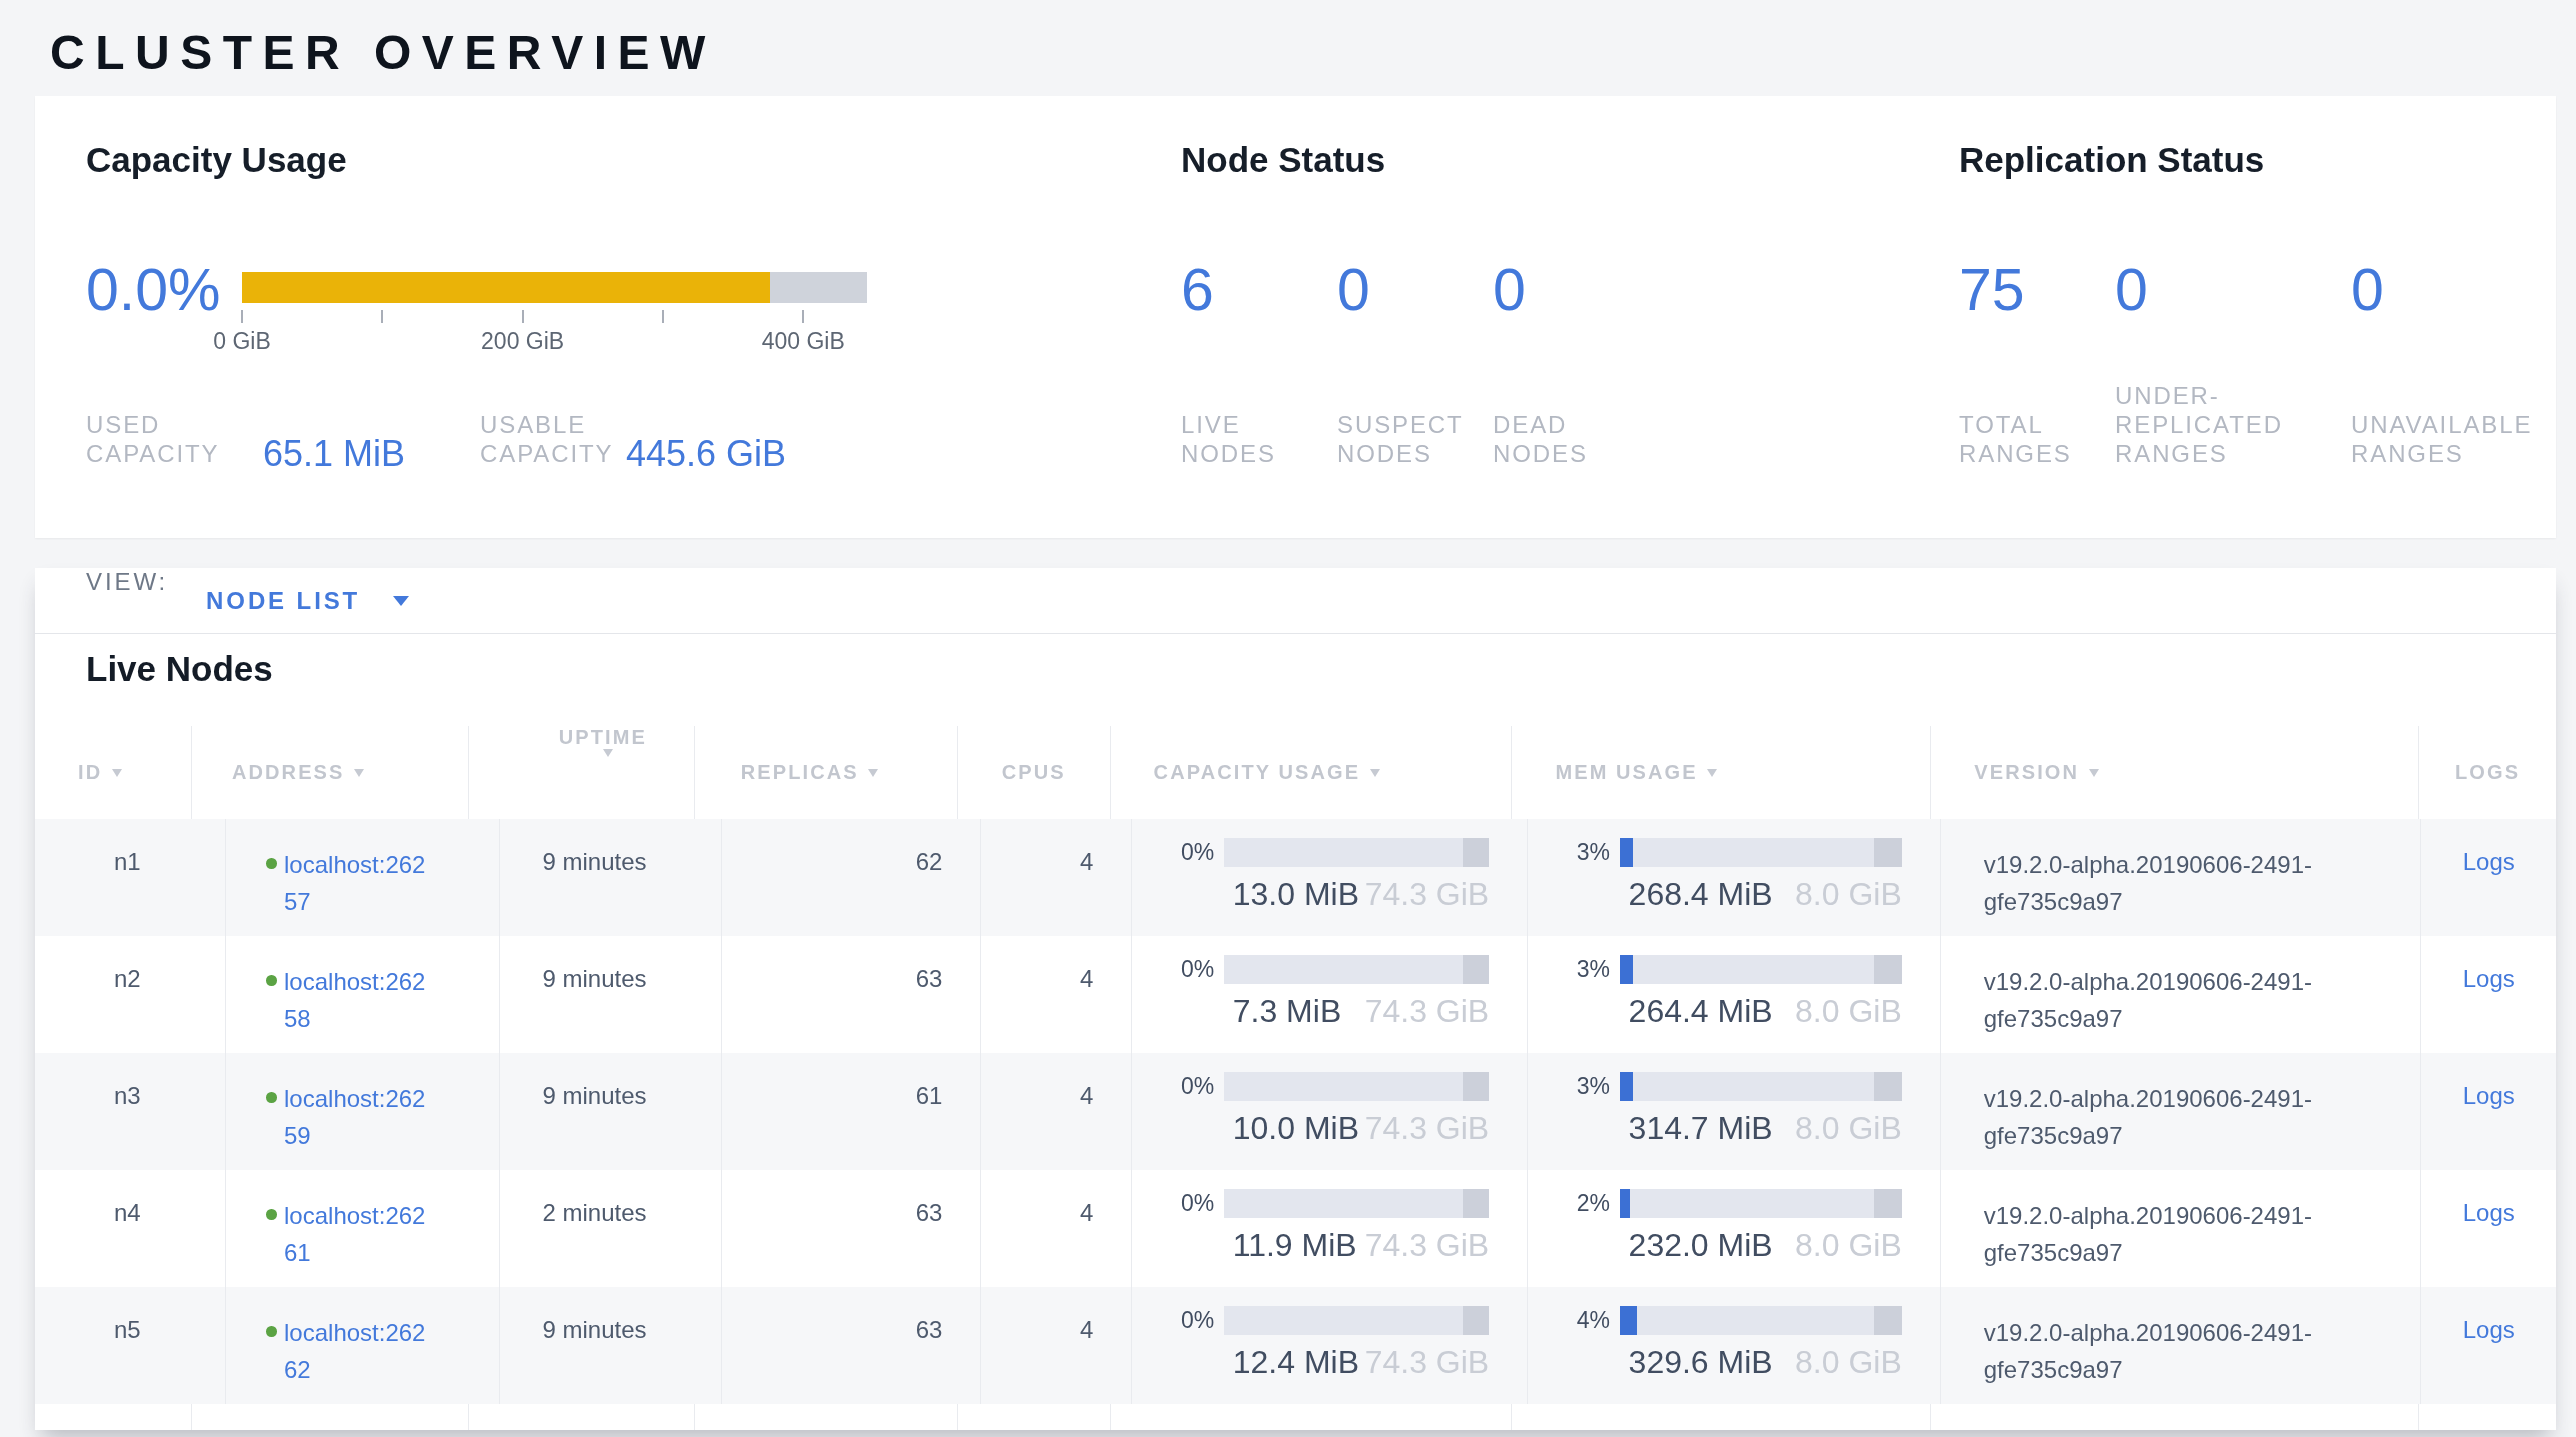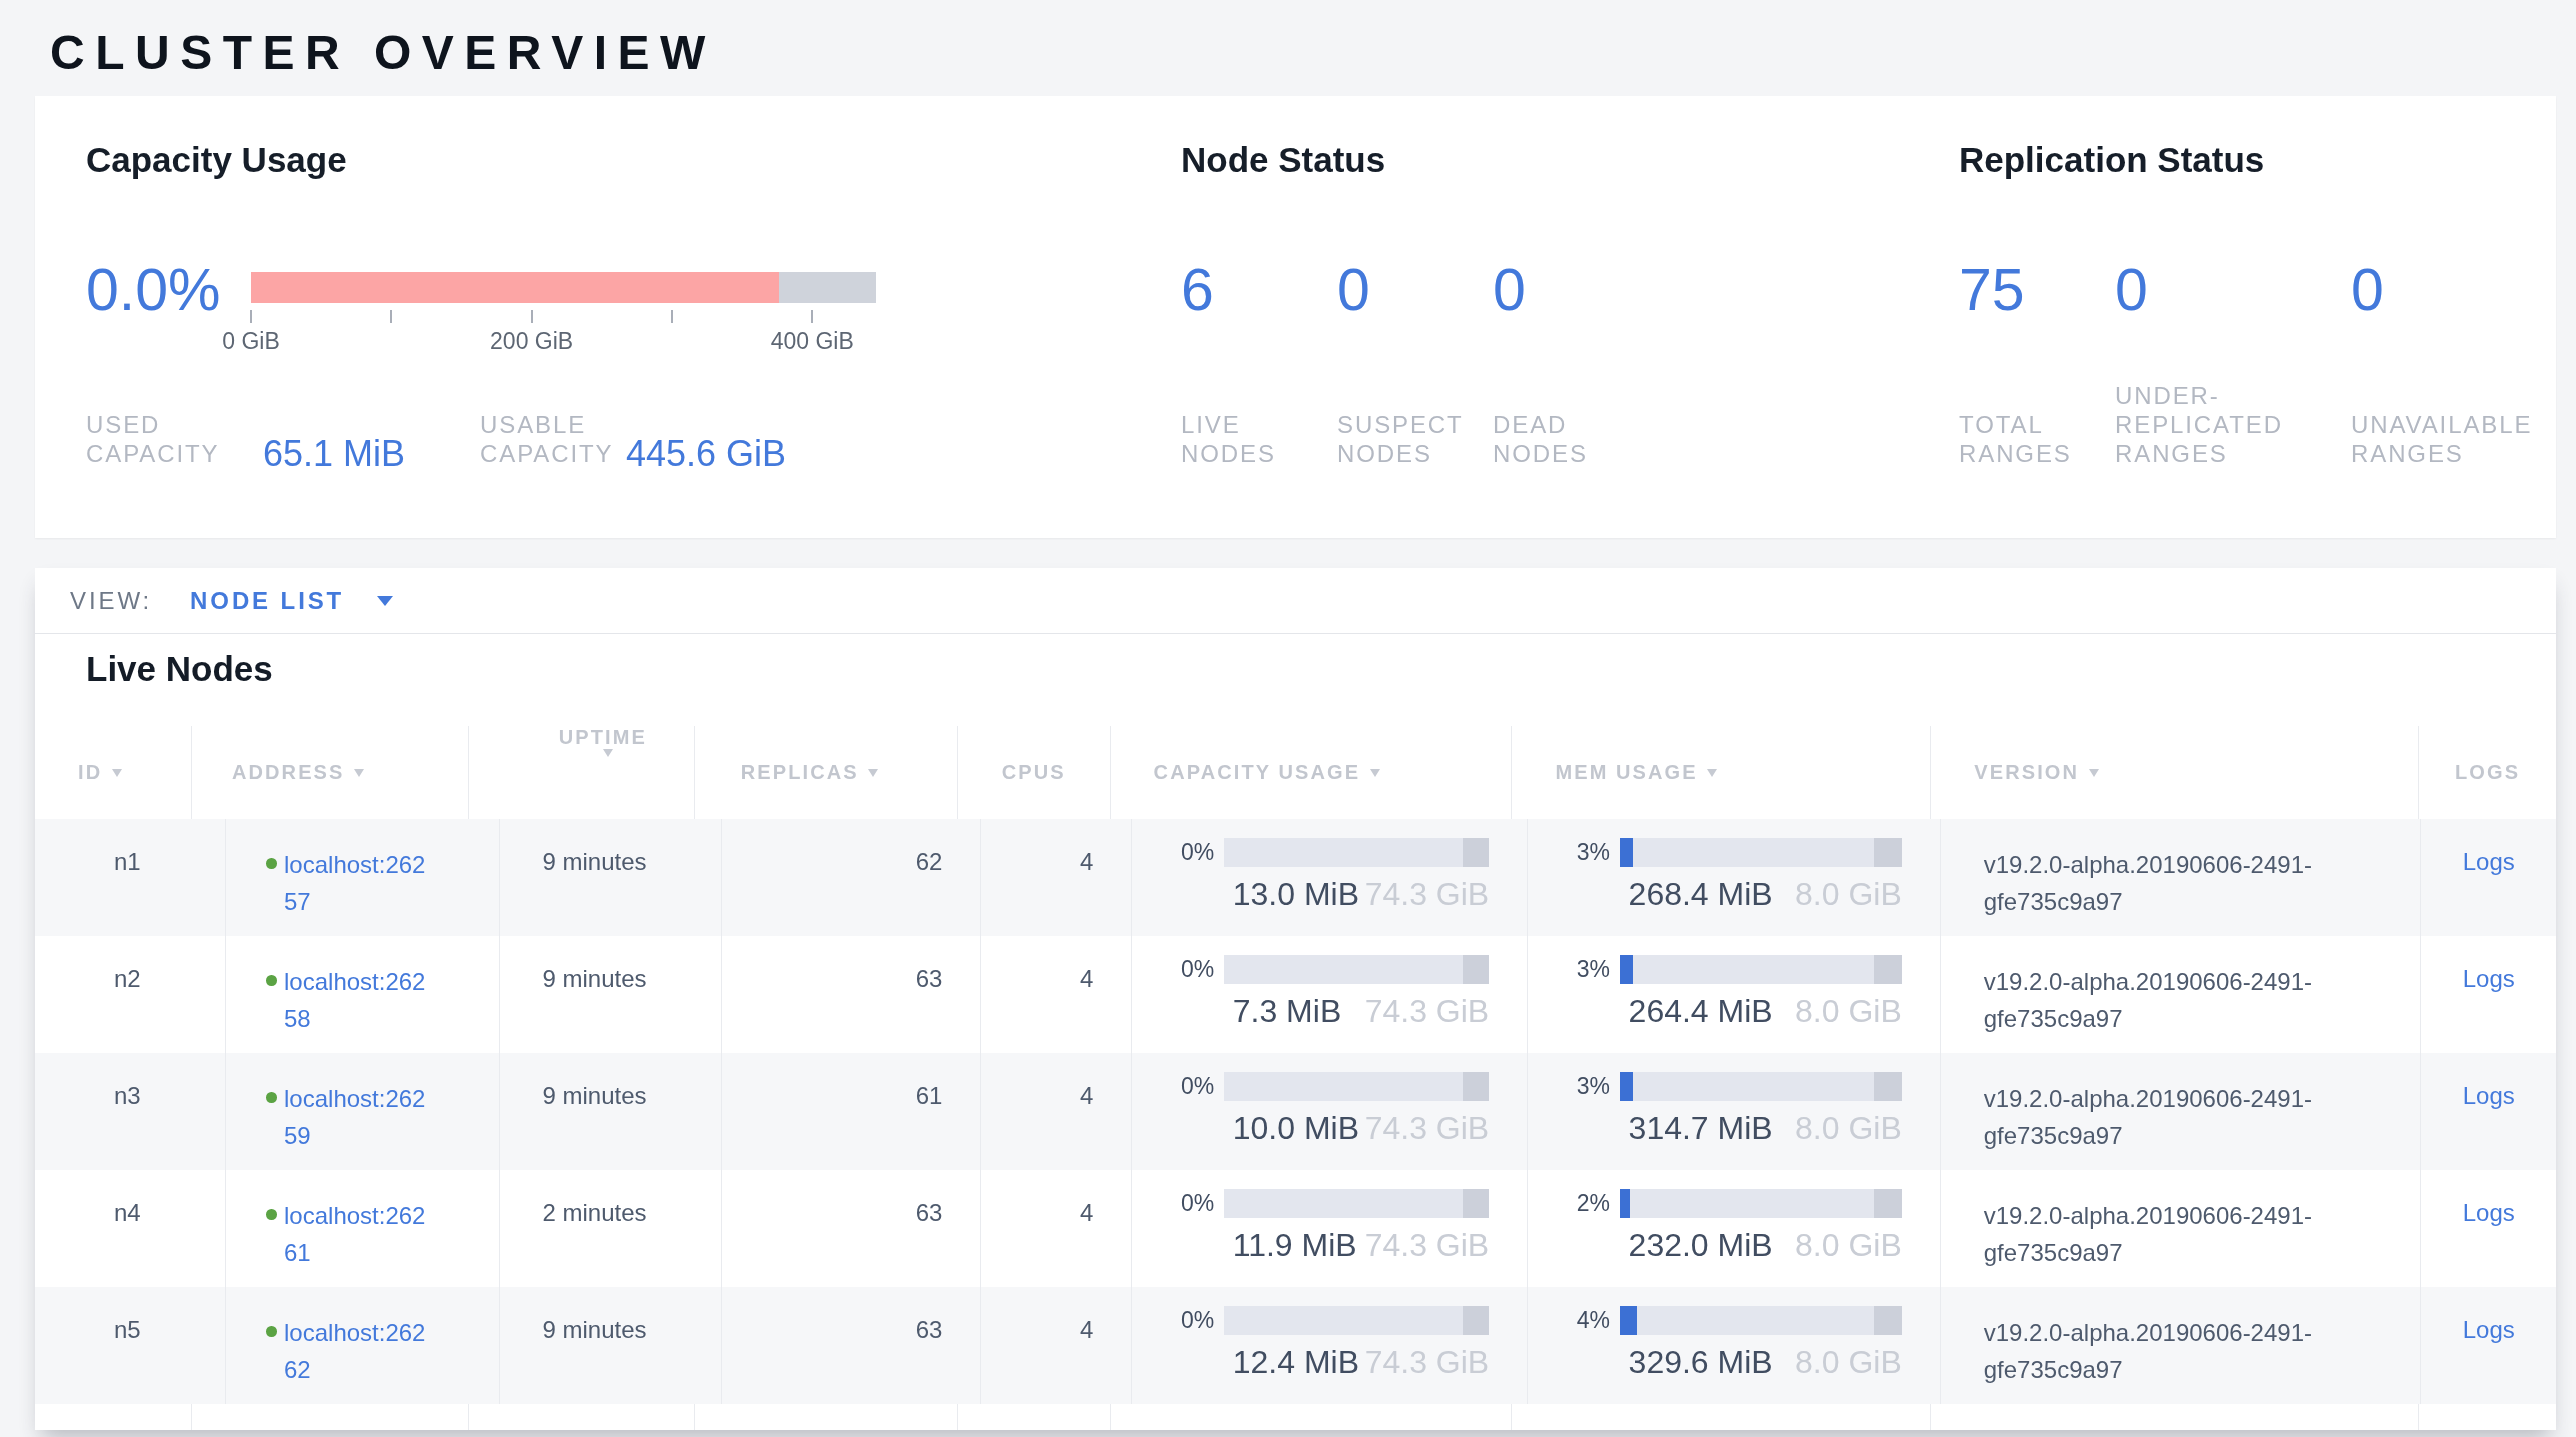--- a/index.html
+++ b/index.html
@@ -14,21 +14,21 @@
   #panel2 { top:568px; height:862px; box-shadow:0 13.4px 21px -5.7px rgba(45,50,65,0.30); }
 
   
   .h2 { position:absolute; top:44px; font-size:35px; font-weight:700; color:#161e29; }
   .h2-cap  { left:51px; }
   .h2-node { left:1146px; }
   .h2-repl { left:1924px; }
 
   .bigpct { position:absolute; left:51px; top:165px; font-size:59px; line-height:1; color:#4379db; }
 
-  .bigbar { position:absolute; left:216px; top:176px; width:625px; height:31px; background:#fca5a5; }
+  .bigbar { position:absolute; left:207px; top:176px; width:625px; height:31px; background:#eab308; }
   .bigbar-fill { position:absolute; left:0; top:0; bottom:0; background:#3c70d4; }
   .bigbar-cap  { position:absolute; right:0; top:0; bottom:0; width:15.5%; background:#cfd3db; }
   .tick { position:absolute; top:38px; width:1.9px; height:13.4px; background:#a9aeb8; }
   .tick-label { position:absolute; top:56px; font-size:23px; color:#5d6673;
                 transform:translateX(-50%); white-space:nowrap; }
 
   .capgroup { position:absolute; bottom:70px; display:flex; align-items:flex-end; }
   .capgroup-used   { left:51px;gap:31px; }
   .capgroup-usable { left:445px; }
   .caplabel { font-size:24px; line-height:29px; letter-spacing:1.9px; color:#b3b8c2; }
@@ -37,22 +37,22 @@
   .stats-row { position:absolute; top:165px; display:flex; }
   #nodeStats { left:1146px; }
   #replStats { left:1924px; }
   .stat { min-width:156px; height:207px; position:relative; }
   .stat.wide { min-width:236px; }
   .stat-value { font-size:59px; line-height:1; color:#4379db; }
   .stat-label { position:absolute; left:0; bottom:0; font-size:24px; line-height:29px;
                 letter-spacing:1.9px; color:#b3b8c2; white-space:nowrap; }
 
   
-  .viewbar { height:66px; border-bottom:1.9px solid #e4e6ea; display:flex; align-items:center;
-             padding-left:35px; }
+  .viewbar { height:66px; border-bottom:1.9px solid #e4e6ea; display:flex; 
+             padding-left:51px; }
   .view-label { font-size:24px; letter-spacing:2.9px; color:#6e7887; }
   .view-select { margin-left:38px; display:flex; align-items:center; cursor:pointer;gap:18px; }
   .view-select-text { font-size:24px; letter-spacing:2.9px; color:#4379db; font-weight:700; }
   .caret-down { width:0; height:0; border-left:8.6px solid transparent; border-right:8.6px solid transparent;
                 border-top:10.5px solid #4379db; margin-left:15.3px; }
 
   .table-heading { position:absolute; left:51px; top:81px; font-size:35px; font-weight:700; color:#141c27; }
 
   .thead { position:absolute; top:158px; left:0; right:0; height:93px; display:flex; }
   .th { display:flex; align-items:center; font-size:20px; letter-spacing:2.1px; font-weight:700;

